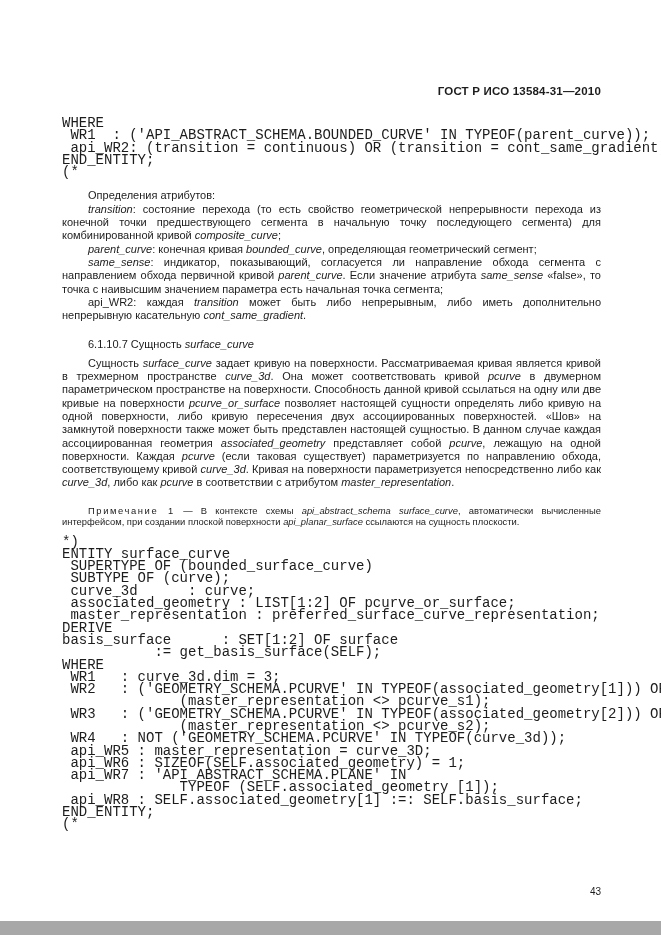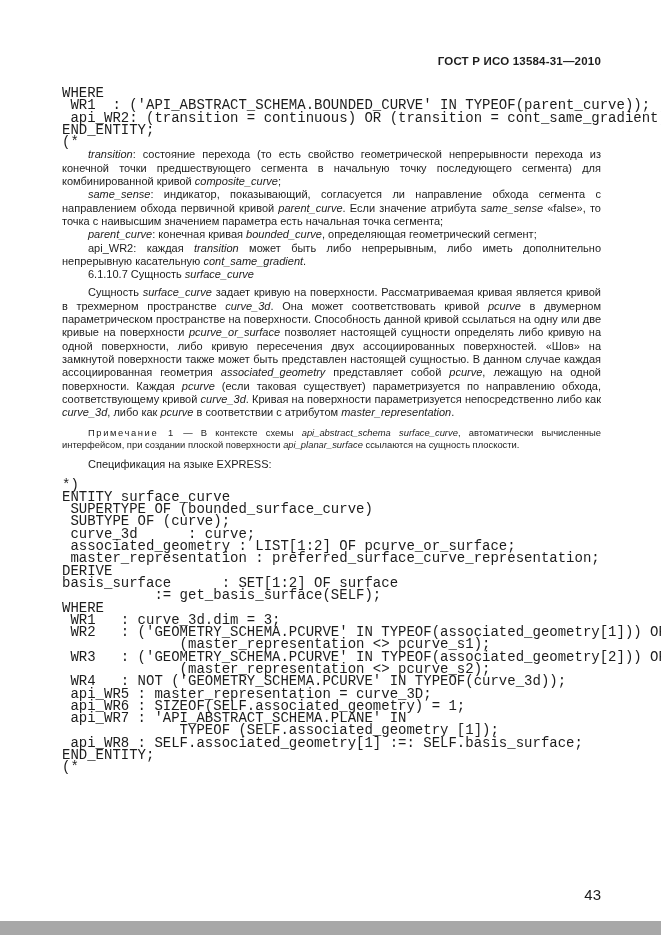--- a/index.html
+++ b/index.html
@@ -8,21 +8,21 @@
     background:#9e9e9e;
     font-family:"Liberation Sans", sans-serif;
     color:#1c1c1c;
     position:relative;
     overflow:hidden;
   }
   .page {
     position:absolute; left:0; top:0;
     width:661px; height:921px;
     background:#ffffff;
-    padding:55px 60px 0 62px;
+    padding:85px 60px 0 62px;
     overflow:hidden;
   }
   .bottom-strip {
     position:absolute; left:0; bottom:0;
     width:661px; height:14px;
     background:#a8a8a8;
   }
   .doc-header {
     text-align:right;
     font-weight:bold;
@@ -41,66 +41,66 @@
     font-size:11px;
     line-height:13.3px;
     text-align:justify;
     text-indent:26px;
   }
   .bodytext p.noJustify { text-align:left; }
   .section-heading {
     font-size:11px;
     line-height:13.3px;
     text-indent:26px;
-    margin-top:0;
+    margin-top:16px;
     margin-bottom:5px;
   }
   .note {
     font-size:9.4px !important;
     line-height:11.4px !important;
-    margin-top:8px;
+    margin-top:15px;
     margin-bottom:8px;
   }
   .sp { letter-spacing:1.6px; }
   .mt-para { margin-top:11px; }
   .mt-express { margin-top:7px; }
   .page-number {
     position:absolute;
     top:886px;
     right:60px;
-    font-size:15px;
+    font-size:10px;
     color:#1c1c1c;
   }
   i { }
 </style>
 </head>
 <body>
 
 <div class="page">
 
   <div class="doc-header">ГОСТ Р ИСО 13584-31—2010</div>
 
   <pre class="code">WHERE
  WR1  : ('API_ABSTRACT_SCHEMA.BOUNDED_CURVE' IN TYPEOF(parent_curve));
  api_WR2: (transition = continuous) OR (transition = cont_same_gradient);
 END_ENTITY;
 (*</pre>
 
   <div class="bodytext">
+    <p class="mt-para noJustify">Определения атрибутов:</p>
     <p><i>transition</i><span>: состояние перехода (то есть свойство геометрической непрерывности перехода из конечной точки предшествующего сегмента в начальную точку последующего сегмента) для комбинированной кривой </span><i>composite_curve</i><span>;</span></p>
+    <p><i>parent_curve</i><span>: конечная кривая </span><i>bounded_curve</i><span>, определяющая геометрический сегмент;</span></p>
     <p><i>same_sense</i><span>: индикатор, показывающий, согласуется ли направление обхода сегмента с направлением обхода первичной кривой </span><i>parent_curve</i><span>. Если значение атрибута </span><i>same_sense</i><span> «false», то точка с наивысшим значением параметра есть начальная точка сегмента;</span></p>
-    <p><i>parent_curve</i><span>: конечная кривая </span><i>bounded_curve</i><span>, определяющая геометрический сегмент;</span></p>
     <p><span>api_WR2: каждая </span><i>transition</i><span> может быть либо непрерывным, либо иметь дополнительно непрерывную касательную </span><i>cont_same_gradient</i><span>.</span></p>
   </div>
 
   <div class="bodytext">
     <p class="section-heading noJustify"><span>6.1.10.7 Сущность </span><i>surface_curve</i></p>
     <p><span>Сущность </span><i>surface_curve</i><span> задает кривую на поверхности. Рассматриваемая кривая является кривой в трехмерном пространстве </span><i>curve_3d</i><span>. Она может соответствовать кривой </span><i>pcurve</i><span> в двумерном параметрическом пространстве на поверхности. Способность данной кривой ссылаться на одну или две кривые на поверхности </span><i>pcurve_or_surface</i><span> позволяет настоящей сущности определять либо кривую на одной поверхности, либо кривую пересечения двух ассоциированных поверхностей. «Шов» на замкнутой поверхности также может быть представлен настоящей сущностью. В данном случае каждая ассоциированная геометрия </span><i>associated_geometry</i><span> представляет собой </span><i>pcurve</i><span>, лежащую на одной поверхности. Каждая </span><i>pcurve</i><span> (если таковая существует) параметризуется по направлению обхода, соответствующему кривой </span><i>curve_3d</i><span>. Кривая на поверхности параметризуется непосредственно либо как </span><i>curve_3d</i><span>, либо как </span><i>pcurve</i><span> в соответствии с атрибутом </span><i>master_representation</i><span>.</span></p>
     <p class="note"><span class="sp">Примечание 1</span><span> — В контексте схемы </span><i>api_abstract_schema surface_curve</i><span>, автоматически вычисленные интерфейсом, при создании плоской поверхности </span><i>api_planar_surface</i><span> ссылаются на сущность плоскости.</span></p>
-    <p class="noJustify">Спецификация на языке EXPRESS:</p>
   </div>
 
   <pre class="code mt-express">*)
 ENTITY surface_curve
  SUPERTYPE OF (bounded_surface_curve)
  SUBTYPE OF (curve);
  curve_3d      : curve;
  associated_geometry : LIST[1:2] OF pcurve_or_surface;
  master_representation : preferred_surface_curve_representation;
 DERIVE

